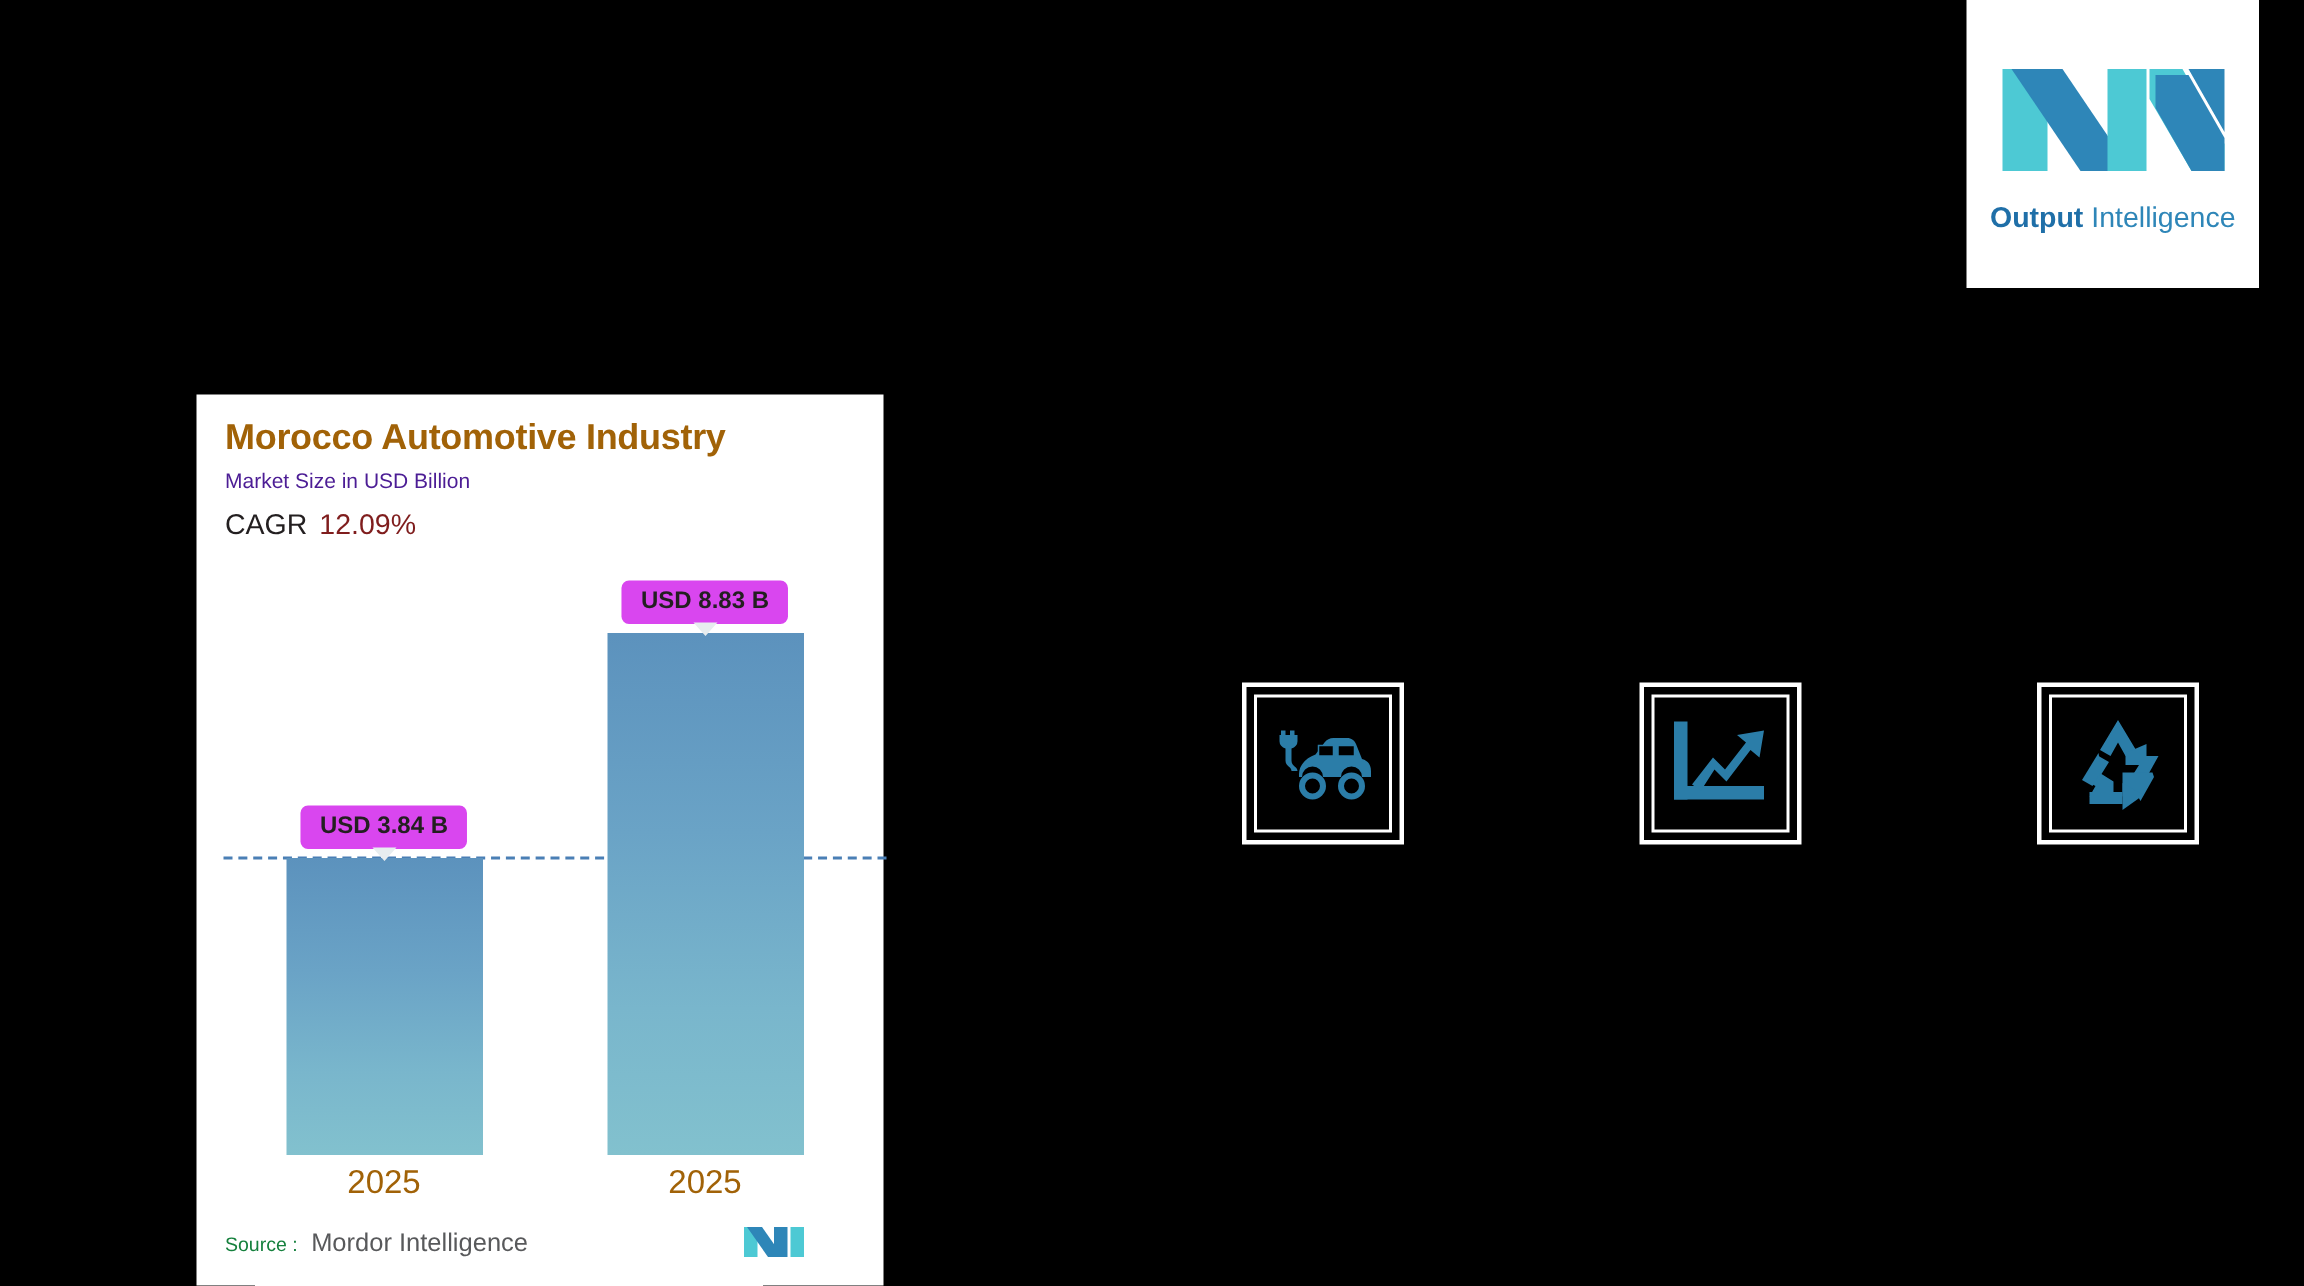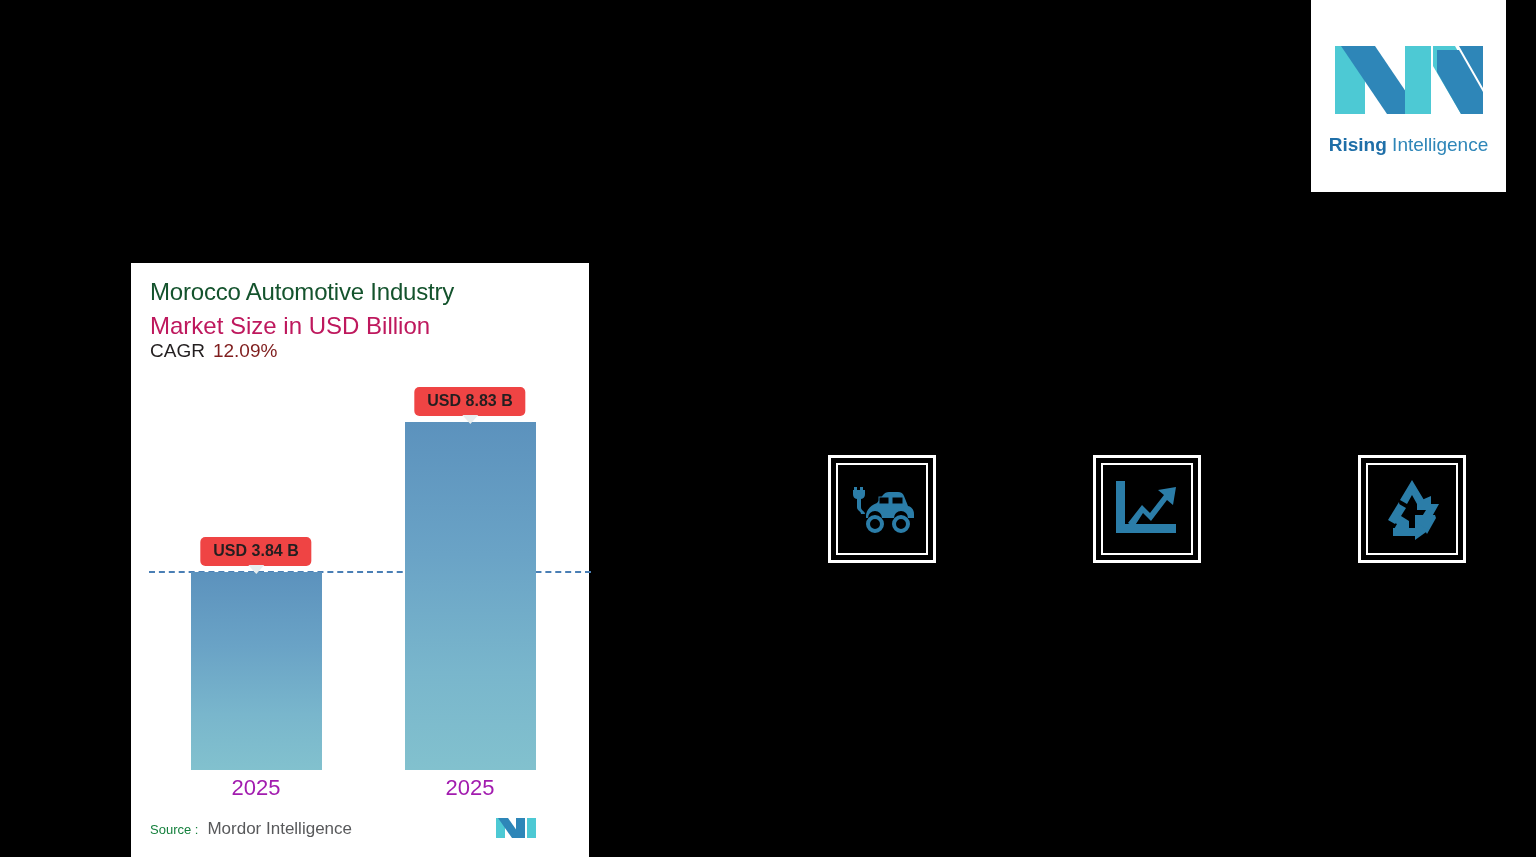--- a/index.html
+++ b/index.html
@@ -15,25 +15,25 @@
   #hdr-line2 { left:44px;  top:105px; font-size:30px; font-weight:700; }
   #sub-head  { left:800px; top:238px; font-size:22px; font-weight:600; }
 
   
   #chart-card {
     position:absolute; left:131px; top:263px; width:458px; height:600px;
     background:#ffffff;
   }
   #chart-title {
     position:absolute; left:19px; top:15px;
-    font-size:24px; font-weight:400; color:#14532d; letter-spacing:-.2px;
+    font-size:24px; font-weight:700; color:#a16207; letter-spacing:-.2px;
   }
   #chart-subtitle {
     position:absolute; left:19px; top:49px;
-    font-size:24px; font-weight:400; color:#be185d;
+    font-size:14px; font-weight:400; color:#4c1d95;
   }
   #cagr-row { position:absolute; left:19px; top:77px; font-size:19px; color:#231f20; }
   #cagr-row .cagr-label { font-weight:400;text-align:right; }
   #cagr-row .cagr-value { color:#7f1d1d; font-weight:400; margin-left:8px; }
 
   
   #plot { position:absolute; left:0; top:0; width:458px; height:600px; }
 
   .ref-line {
     position:absolute; left:18px; top:308px; width:442px; height:0;
@@ -42,35 +42,35 @@
 
   .bar {
     position:absolute; bottom:93px; width:131px;
     background:linear-gradient(to bottom,#5C92BD 0%,#6AA3C6 38%,#79B6CC 72%,#82C1CE 100%);
   }
   #bar-2025 { left:60px;  height:198px; }
   #bar-2030 { left:274px; height:348px; }
 
   .bar-value-pill {
     position:absolute; transform:translateX(-50%);
-    background:#ef4444; border-radius:5px;
+    background:#d946ef; border-radius:5px;
     padding:5px 13px 6px; font-size:16px; font-weight:700; color:#231f20;
     white-space:nowrap;
   }
   .bar-value-pill::after {
     content:""; position:absolute; left:50%; bottom:-8px; transform:translateX(-50%);
     width:0; height:0; border-left:8px solid transparent; border-right:8px solid transparent;
     border-top:9px solid #E7EDEF;
   }
   #pill-2025 { left:125px; top:274px; }
   #pill-2030 { left:339px; top:124px; }
 
   .bar-cat-label {
     position:absolute; transform:translateX(-50%); top:512px;
-    font-size:22px; color:#a21caf; font-weight:400;
+    font-size:22px; color:#a16207; font-weight:400;
   }
   #cat-2025 { left:125px; }
   #cat-2030 { left:339px; }
 
   #source-row {
     position:absolute; left:19px; top:556px; width:420px;
     display:flex; align-items:center;
   }
   #source-row .src-label { font-size:13px; color:#15803d; }
   #source-row .src-name  { font-size:17px; color:#58595b; margin-left:9px; }
@@ -155,21 +155,21 @@
     <svg width="152" height="88" viewBox="0 0 152 88">
       <polygon points="2,10 32,10 32,78 2,78" fill="#4DC9D4"></polygon>
       <polygon points="8,10 42,10 88,78 54,78" fill="#2E86B8"></polygon>
       <polygon points="72,10 98,10 98,78 72,78" fill="#4DC9D4"></polygon>
       <polygon points="100,10 122,10 150,60 150,78 128,78 100,30" fill="#4DC9D4"></polygon>
       <polygon points="104,10 126,10 150,52 150,10" fill="#2E86B8"></polygon>
       <polygon points="104,14 126,14 150,56 150,78 128,78 104,36" fill="#2E86B8"></polygon>
     </svg>
   </div>
   <div id="mi-wordmark">
-    <span class="w-mordor">Rising</span><span class="w-intel"> Intelligence</span>
+    <span class="w-mordor">Output</span><span class="w-intel"> Intelligence</span>
   </div>
 </div>
 
 <div class="icon-frame" id="icon-frame-1">
   <div class="inner">
     <svg width="72" height="52" viewBox="0 0 72 52">
       <g fill="#2B7DA8" stroke="#2B7DA8">
         <path d="M8 4 h3 v3 h3 v-3 h3 v3 h2 v4 a5 5 0 0 1 -4 5 v8 c0 4 4 4 4 7 h-4 c0 -3 -4 -3 -4 -7 v-8 a5 5 0 0 1 -4 -5 v-4 h1 z" stroke-width="0"></path>
         <path d="M20 33 c0 -6 5 -11 11 -13 l6 -8 c1.6 -2 3.4 -3 6 -3 h9 c3 0 5 1.6 6 4 l4 10 c4 1 6 4 6 8 v4 h-6 a7 7 0 0 0 -14 0 h-12 a7 7 0 0 0 -14 0 h-2 z" stroke-width="0"></path>
         <circle cx="29" cy="41" r="7" fill="none" stroke-width="4"></circle>

